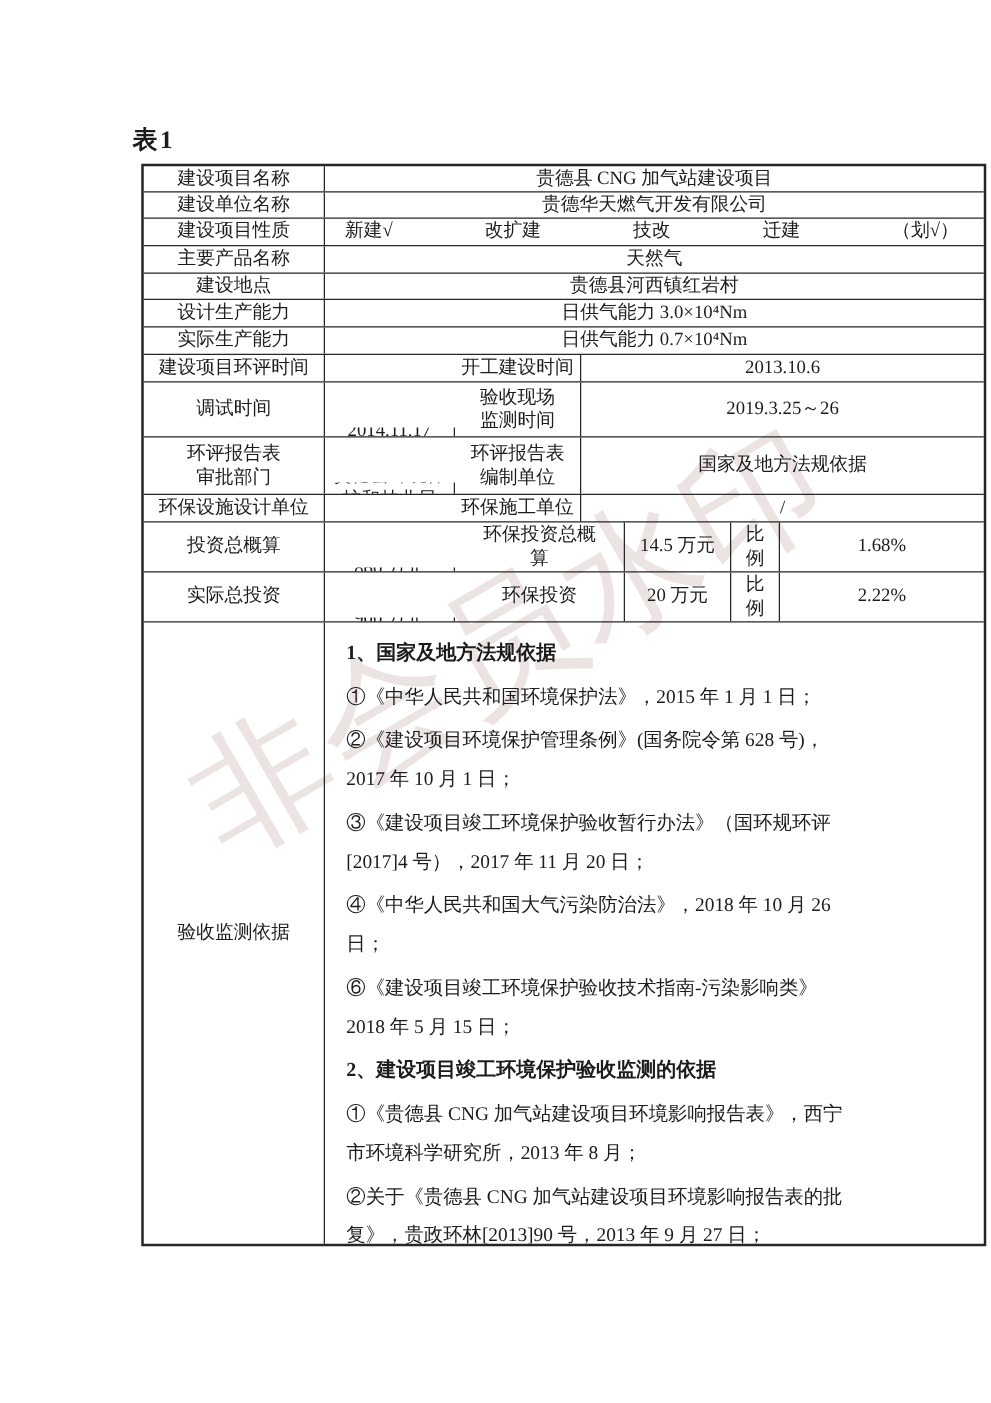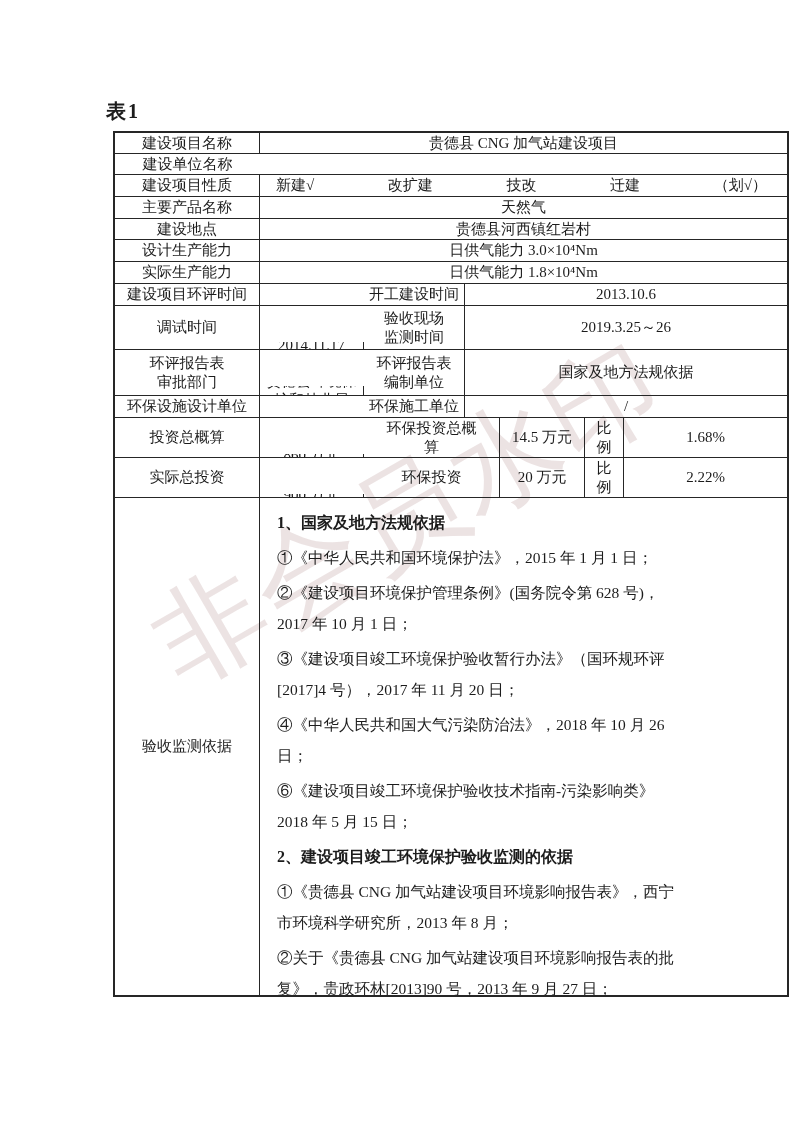--- a/index.html
+++ b/index.html
@@ -113,20 +113,21 @@
 
   <div class="doc-table">
 
     <div class="row h21">
       <div class="cell ca">建设项目名称</div>
       <div class="cell cd">贵德县 CNG 加气站建设项目</div>
     </div>
 
     <div class="row h21">
       <div class="cell ca">建设单位名称</div>
+      <div class="cell cd">贵德华天燃气开发有限公司</div>
     </div>
 
     <div class="row h22">
       <div class="cell ca">建设项目性质</div>
       <div class="cell cd nature">
         <span>新建√</span>
         <span>改扩建</span>
         <span>技改</span>
         <span>迁建</span>
         <span>（划√）</span>
@@ -143,21 +144,21 @@
       <div class="cell cd">贵德县河西镇红岩村</div>
     </div>
 
     <div class="row h22">
       <div class="cell ca">设计生产能力</div>
       <div class="cell cd">日供气能力 3.0×10⁴Nm</div>
     </div>
 
     <div class="row h22">
       <div class="cell ca">实际生产能力</div>
-      <div class="cell cd">日供气能力 1.8×10⁴Nm</div>
+      <div class="cell cd">日供气能力 0.7×10⁴Nm</div>
     </div>
 
     <div class="row h22">
       <div class="cell ca">建设项目环评时间</div>
       <div class="cell cb">2013.8</div>
       <div class="cell cc">开工建设时间</div>
       <div class="cell cd">2013.10.6</div>
     </div>
 
     <div class="row h44">

